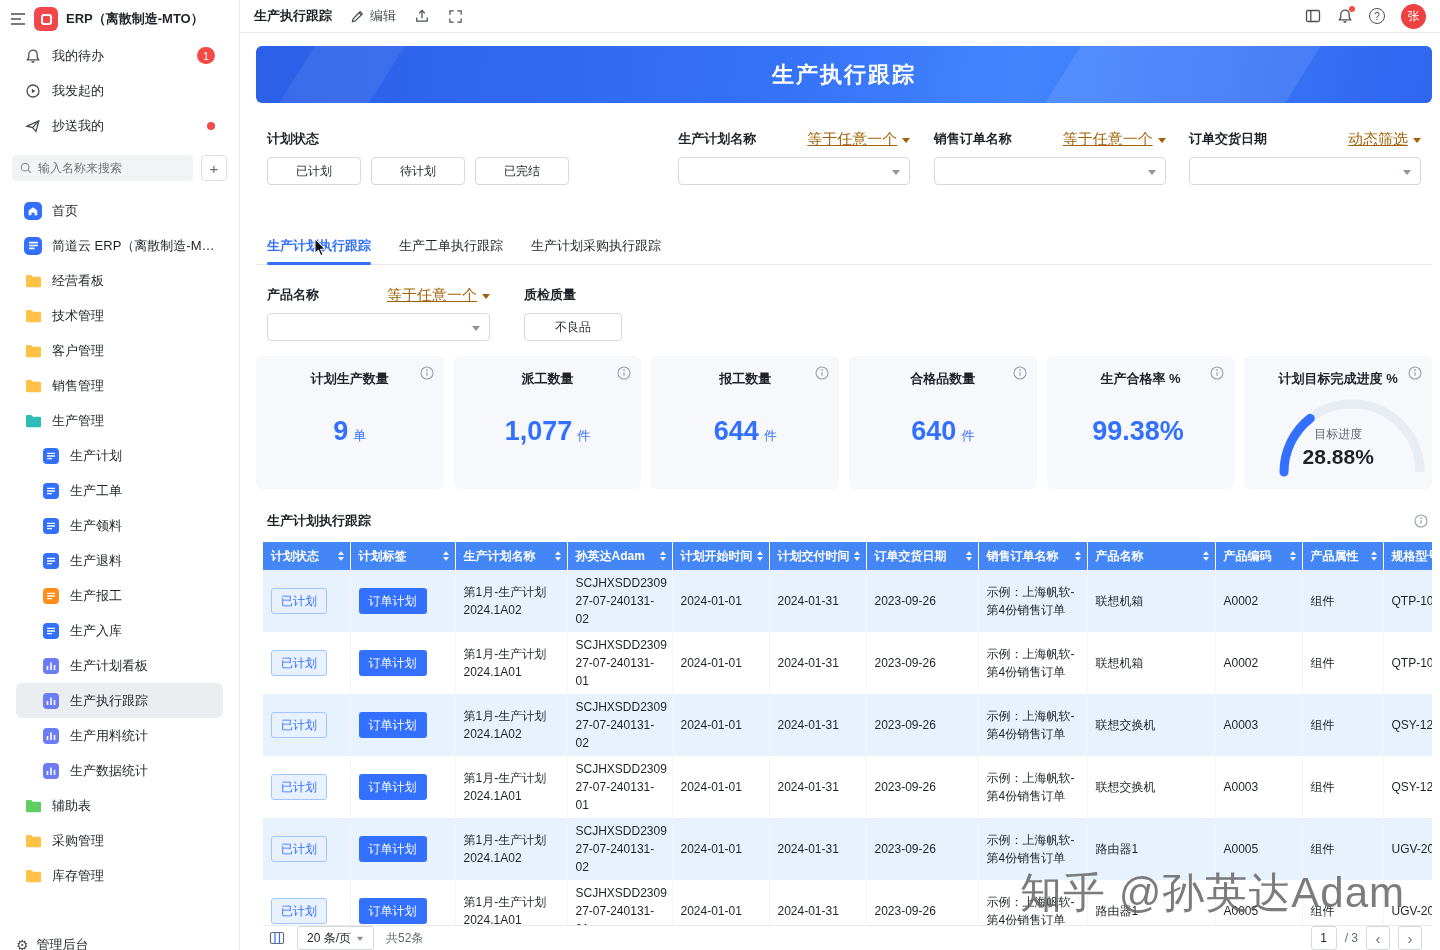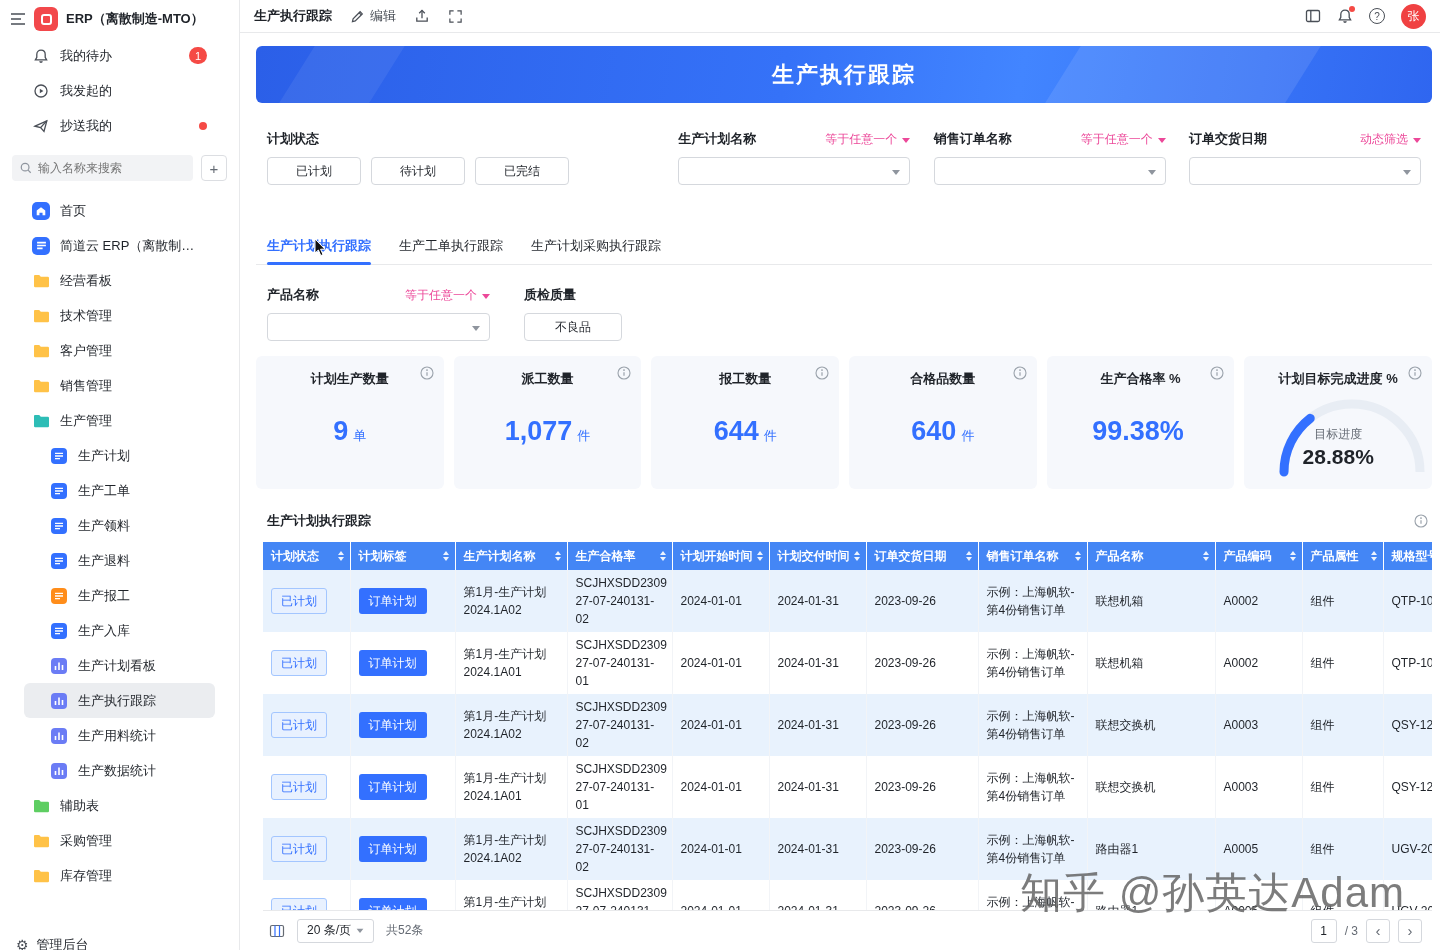--- a/index.html
+++ b/index.html
@@ -7,21 +7,21 @@
   body { font-family:"Liberation Sans","DejaVu Sans",sans-serif; font-size:13px; color:#1f2329; background:#fff; }
   .root { display:flex; width:1440px; height:950px; }
 
   
   .sidebar { width:240px; flex:none; border-right:1px solid #e8e9eb; background:#fff; position:relative; overflow:hidden; }
   .sb-top { height:38px; display:flex; align-items:center; gap:8px; padding:0 10px; }
   .icon-btn { display:flex; align-items:center; justify-content:center; cursor:pointer; }
   .logo { width:24px; height:24px; border-radius:6px; background:#f2484b; display:flex; align-items:center; justify-content:center; }
   .logo .ring { width:11px; height:11px; border:2.5px solid #fff; border-radius:3px; }
   .sb-title { font-weight:bold; font-size:13px; white-space:nowrap; }
-  .sb-item { height:35px; display:flex; align-items:center; gap:10px; padding:0 8px; margin:0 24px; border-radius:6px; cursor:pointer; font-size:13px; position:relative; white-space:nowrap;text-align:right; }
+  .sb-item { height:35px; display:flex; align-items:center; gap:10px; padding:0 8px; margin:0 16px; border-radius:6px; cursor:pointer; font-size:13px; position:relative; white-space:nowrap;text-align:right; }
   .sb-item.active { background:#ebedf0; }
   .sb-item .ic { width:18px; display:flex; justify-content:center; flex:none; }
   .sb-label { overflow:hidden; text-overflow:ellipsis; }
   .badge-red { margin-left:auto; min-width:18px; height:17px; border-radius:9px; background:#f54a45; color:#fff; font-size:11px; display:flex; align-items:center; justify-content:center; padding:0 5px; }
   .dot-red { margin-left:auto; width:8px; height:8px; border-radius:50%; background:#f54a45; }
   .sb-search { display:flex; gap:8px; padding:12px 12px; align-items:center; }
   .search-box { flex:1; position:relative; }
   .search-box svg { position:absolute; left:7px; top:6px; }
   .search-input { width:100%; height:26px; background:#f2f3f5; border:none; border-radius:4px; padding:0 8px 0 26px; font-size:12px; color:#333; outline:none; }
   .plus-btn { width:26px; height:26px; border:1px solid #dcdee2; border-radius:4px; display:flex; align-items:center; justify-content:center; color:#646a73; font-size:15px; cursor:pointer; background:#fff; }
@@ -49,21 +49,21 @@
             background:linear-gradient(100deg,#2b5fe8 0%,#3572f8 45%,#4285ff 65%,#2f66f0 100%);
             display:flex; align-items:center; justify-content:center; }
   .banner::before { content:""; position:absolute; right:130px; top:-30px; width:240px; height:120px; background:rgba(255,255,255,.10); transform:skewX(-32deg); }
   .banner::after { content:""; position:absolute; left:40px; top:-30px; width:90px; height:120px; background:rgba(255,255,255,.07); transform:skewX(-32deg); }
   .banner-title { color:#fff; font-size:22px; font-weight:bold; letter-spacing:2px; z-index:2; }
 
   .filter-row1 { flex:none; display:flex; justify-content:space-between; padding:0 11px; margin-bottom:46px; }
   .fblock { display:flex; flex-direction:column; }
   .fblock .flabel-row { display:flex; align-items:center; justify-content:space-between; height:18px; margin-bottom:9px; }
   .flabel { font-weight:bold; font-size:13px; }
-  .foperator { color:#ec4899; font-size:12px; display:flex; align-items:center; cursor:pointer; }
+  .foperator { color:#a16207; font-size:15px; display:flex; align-items:center; cursor:pointer;text-decoration:underline; }
   .caret { display:inline-block; width:0; height:0; border:4px solid transparent; border-top:5px solid currentColor; margin-left:5px; transform:translateY(3px); }
   .fblock.status { width:388px; }
   .fblock.w232 { width:232px; }
   .status-btns { display:flex; gap:10px; }
   .fbtn { width:94px; height:28px; border:1px solid #d5d8dd; border-radius:4px; background:#fff; font-size:12px; color:#1f2329; cursor:pointer; font-family:inherit; }
   .fselect { height:28px; border:1px solid #d5d8dd; border-radius:4px; background:#fff; display:flex; align-items:center; justify-content:flex-end; padding:0 9px; color:#8f959e; cursor:pointer; }
 
   .tabs { flex:none; display:flex; gap:28px; padding:0 11px; border-bottom:1px solid #e8e9eb; margin-bottom:21px; }
   .tab { padding:6px 0 9px; font-size:13px; color:#1f2329; cursor:pointer; position:relative; }
   .tab.active { color:#3370ff; font-weight:bold; }
@@ -96,21 +96,21 @@
   .sort { position:absolute; right:6px; top:50%; transform:translateY(-50%); display:flex; flex-direction:column; gap:2px; }
   .sort i { display:block; width:0; height:0; border-left:3.5px solid transparent; border-right:3.5px solid transparent; }
   .sort .up { border-bottom:4px solid rgba(255,255,255,.9); }
   .sort .down { border-top:4px solid rgba(255,255,255,.9); }
   td { font-size:12px; height:48px; padding:4px 8px; border-right:1px solid rgba(28,62,120,.06); vertical-align:middle; color:#1f2329; line-height:1.5; word-break:normal; overflow:hidden; }
   tbody tr:nth-child(odd) { background:#e8f2fd; }
   tbody tr:nth-child(even) { background:#fff; }
   .badge { display:inline-block; padding:3px 9px; font-size:12px; color:#3370ff; background:#e8f1ff; border:1px solid #a3c6ff; border-radius:3px; white-space:nowrap; }
   .tagbtn { display:inline-block; padding:4px 10px; font-size:12px; color:#fff; background:#3370ff; border-radius:3px; cursor:pointer; white-space:nowrap; }
 
-  .pagination { flex:none; height:40px; border-top:1px solid #e8e9eb; background:#fff; display:flex; align-items:center; gap:12px; padding:0 10px 0 6px; position:relative; z-index:5; }
+  .pagination { flex:none; height:25px; border-top:1px solid #e8e9eb; background:#fff; display:flex; align-items:center; gap:12px; padding:0 10px 0 6px; position:relative; z-index:5; }
   .pg-size { height:24px; border:1px solid #d5d8dd; border-radius:3px; display:flex; align-items:center; padding:0 9px; font-size:12px; color:#1f2329; cursor:pointer; }
   .pg-size .caret { border-top-color:#8f959e; transform:translateY(2px) scale(.85); }
   .pg-total { font-size:12px; color:#646a73; }
   .pg-right { margin-left:auto; display:flex; align-items:center; gap:8px; }
   .pg-page { min-width:26px; height:24px; border:1px solid #d5d8dd; border-radius:3px; display:flex; align-items:center; justify-content:center; font-size:12px; }
   .pg-sep { font-size:12px; color:#646a73; }
   .pg-btn { width:24px; height:24px; border:1px solid #d5d8dd; border-radius:3px; display:flex; align-items:center; justify-content:center; color:#646a73; font-size:15px; cursor:pointer; background:#fff; }
 
   .watermark { position:absolute; left:780px; top:832px; font-size:42px; font-weight:500; color:rgba(95,95,95,.82); white-space:nowrap; z-index:50; pointer-events:none; letter-spacing:1px; }
   .cursor { position:absolute; left:74px; top:205px; z-index:60; pointer-events:none; }
@@ -621,21 +621,21 @@
                     </span>
                 </th>
                   <th>
                   <span class="th-label">生产计划名称</span>
                   <span class="sort">
                       <i class="up"></i>
                       <i class="down"></i>
                     </span>
                 </th>
                   <th>
-                  <span class="th-label">生产合格率</span>
+                  <span class="th-label">孙英达Adam</span>
                   <span class="sort">
                       <i class="up"></i>
                       <i class="down"></i>
                     </span>
                 </th>
                   <th>
                   <span class="th-label">计划开始时间</span>
                   <span class="sort">
                       <i class="up"></i>
                       <i class="down"></i>

